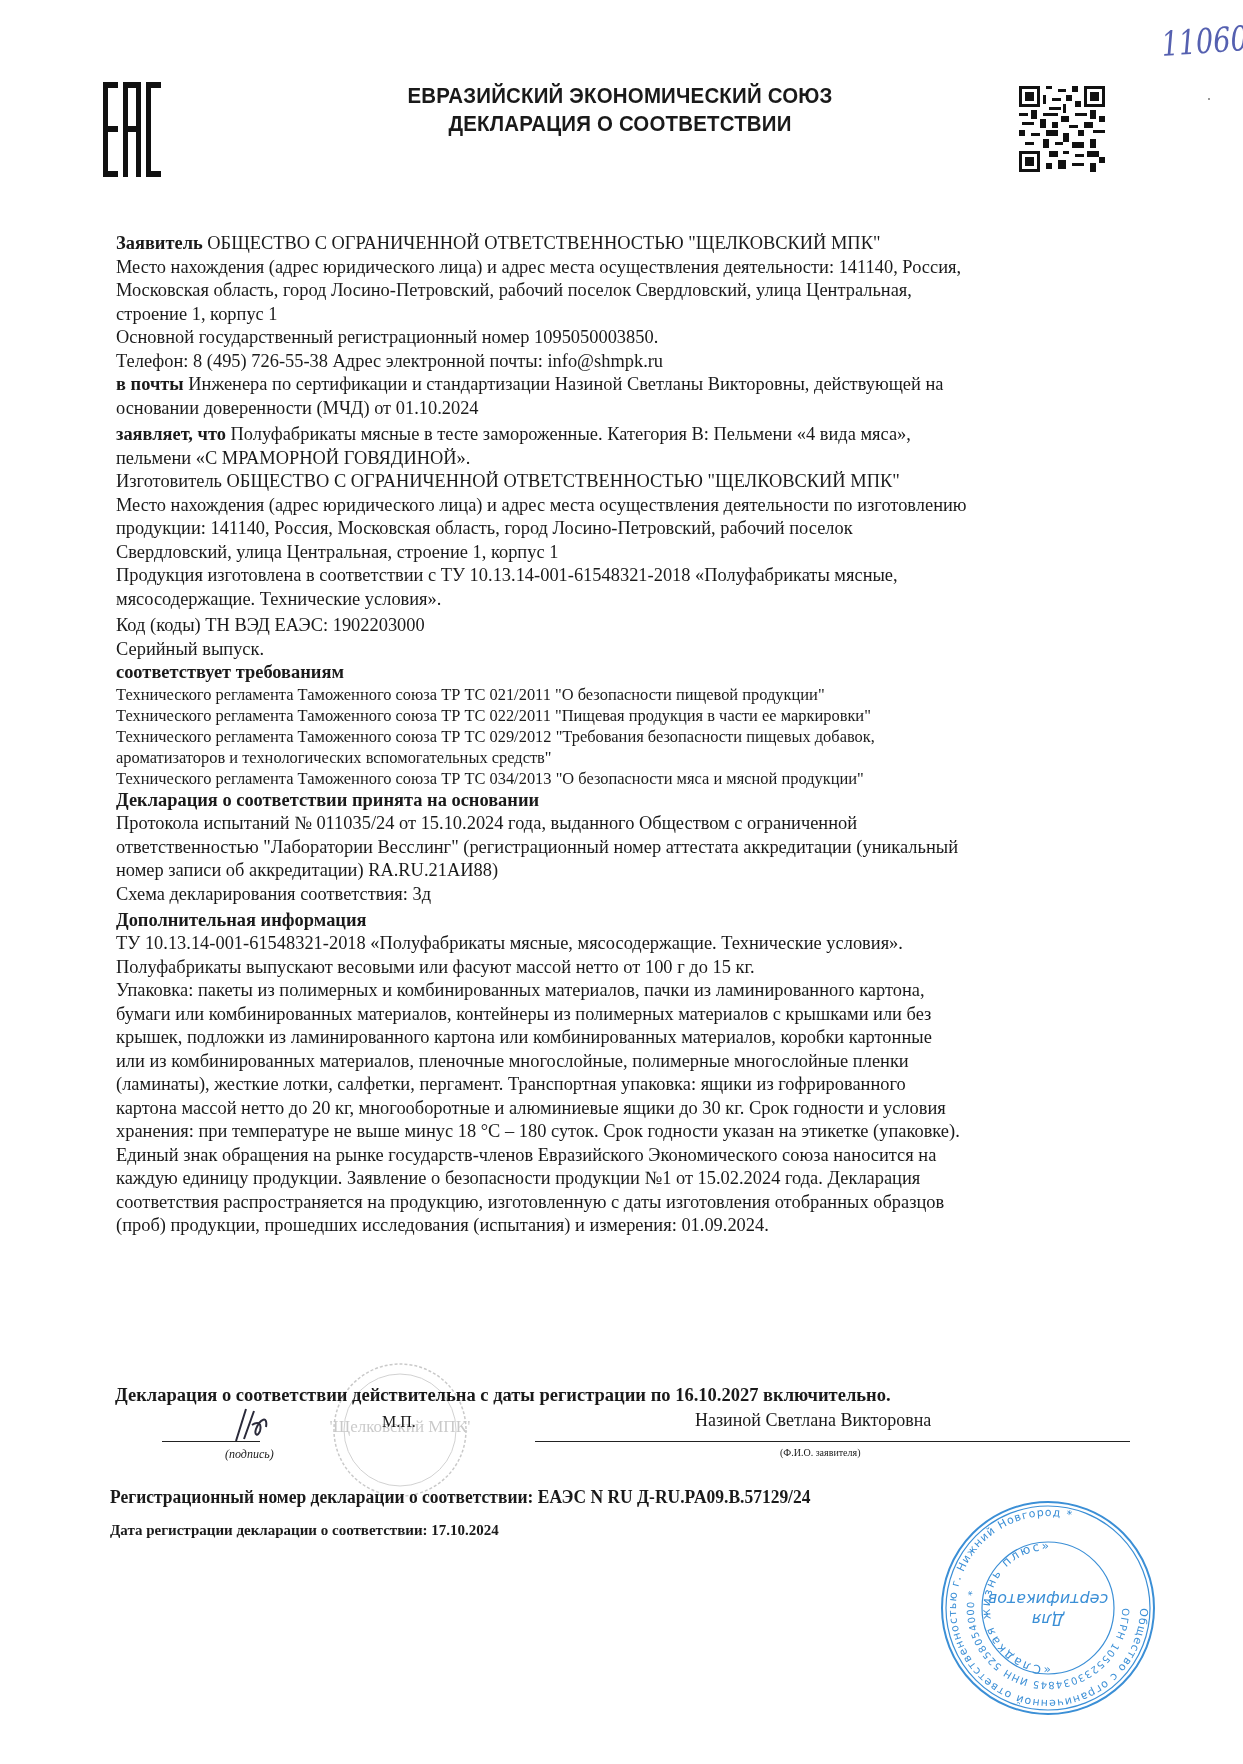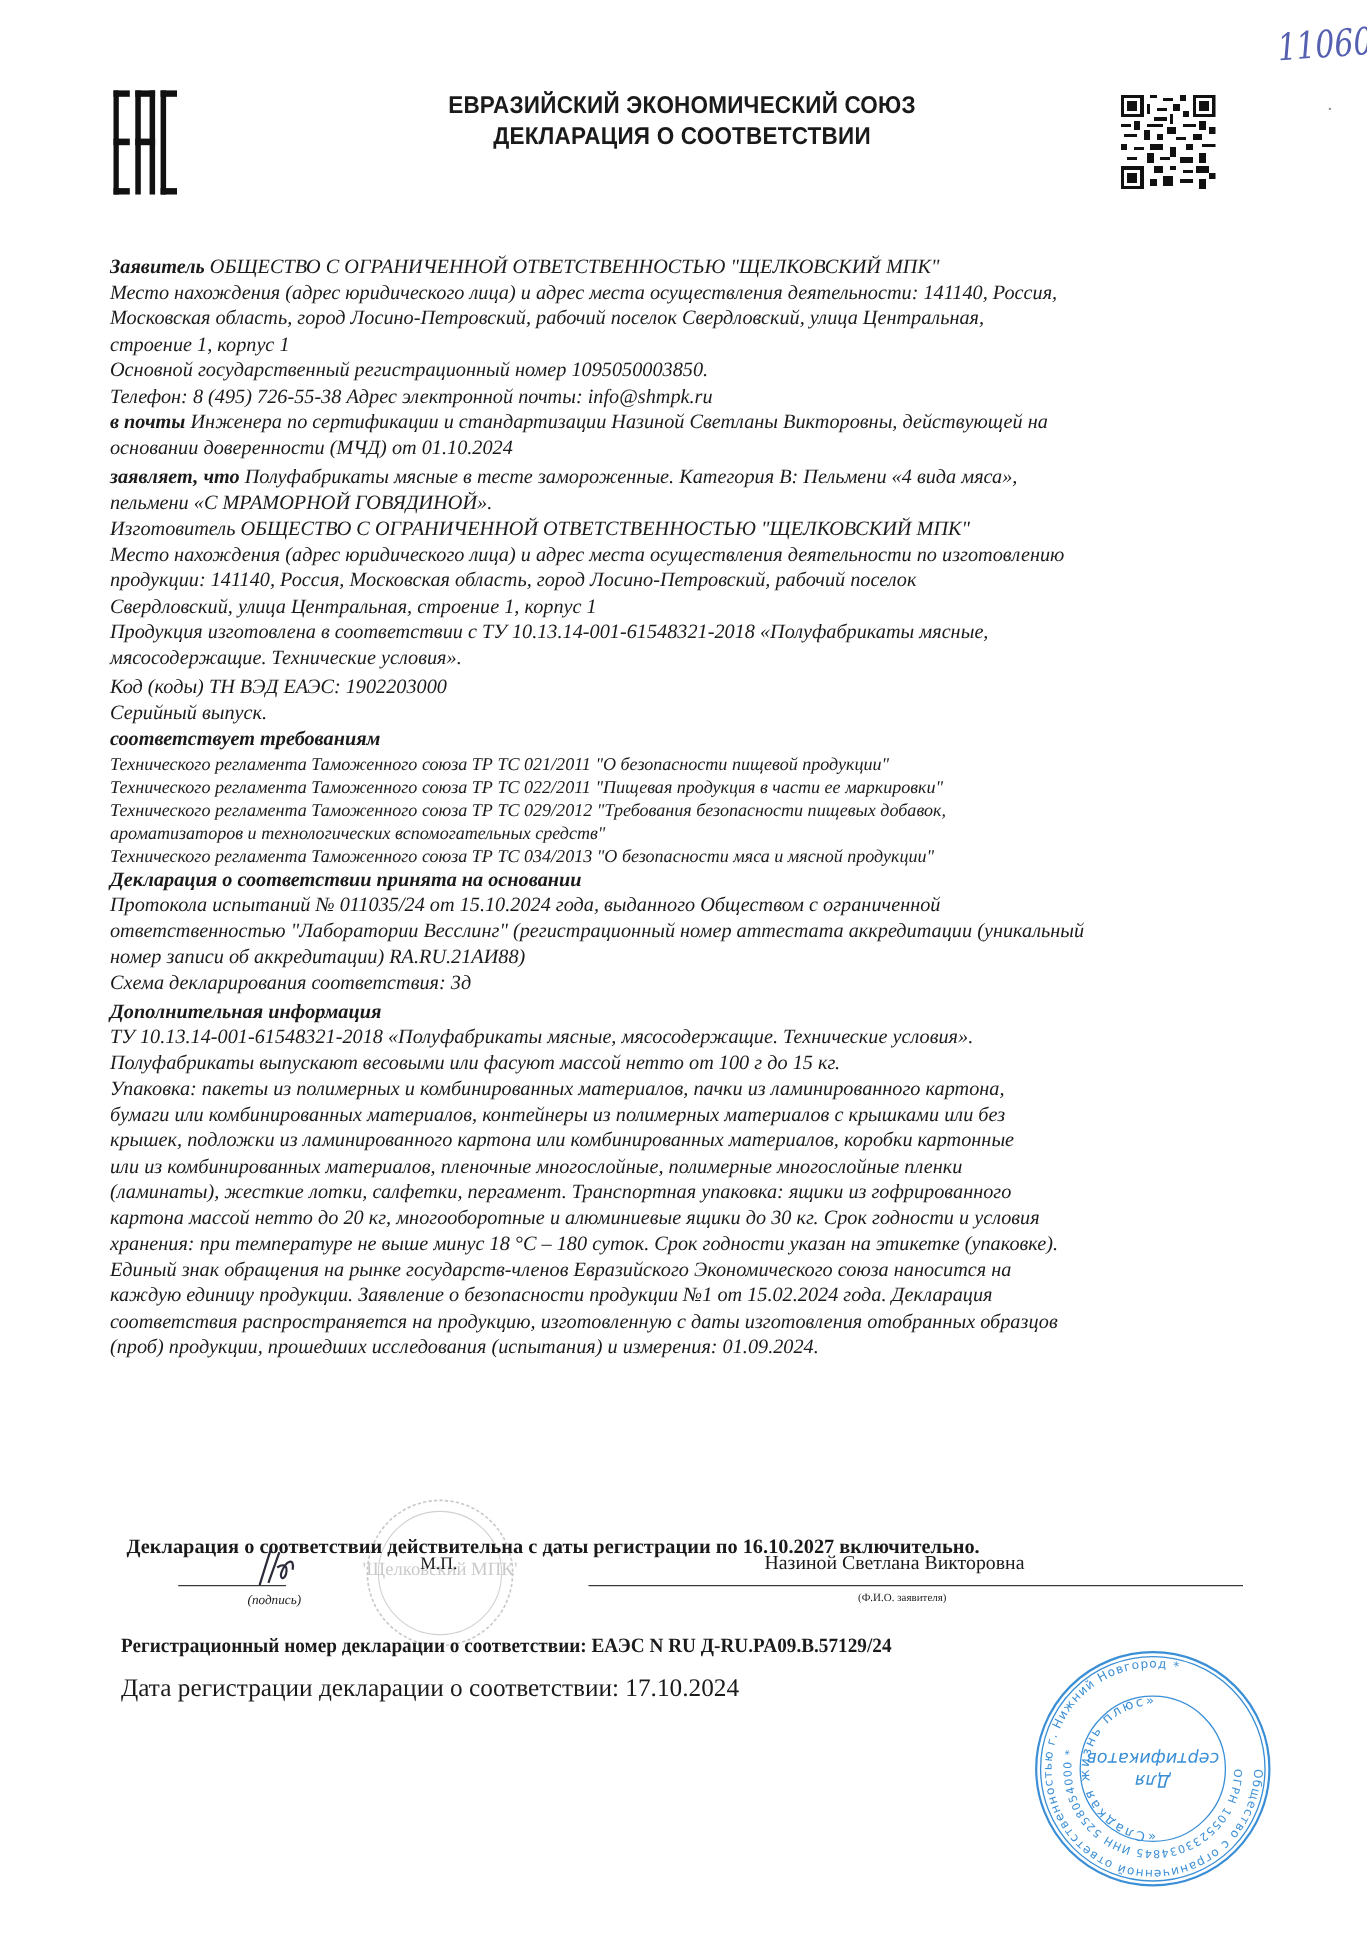--- a/index.html
+++ b/index.html
@@ -13,36 +13,36 @@
       position: absolute; left: 300px; top: 82px; width: 640px; text-align: center;
       font-family: "Liberation Sans", sans-serif; font-weight: bold; font-size: 22px; line-height: 28px;
       letter-spacing: 0.2px; transform: scaleX(0.93); transform-origin: center;
     }
     .qr { position: absolute; left: 1019px; top: 86px; width: 86px; height: 86px; }
     .handwritten-number {
       position: absolute; left: 1160px; top: 24px; color: #5560b0; font-style: italic;
       font-family: "DejaVu Serif", serif; font-size: 34px; transform: rotate(-4deg) scaleX(0.8);
       transform-origin: left top; white-space: nowrap;
     }
-    .body { position: absolute; left: 100px; top: 232px; width: 1010px; font-size: 18.5px; font-style: italic; }
+    .body { position: absolute; left: 116px; top: 232px; width: 1010px; font-size: 18.5px; }
     .line { white-space: nowrap; line-height: 23.5px; transform-origin: left center; }
     .sp { height: 3px; }
     .b { font-weight: bold; }
     .small { font-size: 16.5px; line-height: 21px; }
     .heading { font-weight: bold; font-size: 18.5px; line-height: 23px; }
     .validity { position: absolute; left: 115px; top: 1385px; font-weight: bold; font-size: 18.5px; white-space: nowrap; }
     .sig-line-left { position: absolute; left: 162px; top: 1441px; width: 98px; height: 1px; border-top: 1.5px solid #222; }
     .sig-line-right { position: absolute; left: 535px; top: 1441px; width: 595px; height: 1px; border-top: 1.5px solid #222; }
     .sig-label-left { position: absolute; left: 225px; top: 1447px; font-size: 12px; font-style: italic; }
     .sig-label-right { position: absolute; left: 780px; top: 1447px; font-size: 10px; }
     .mp-label { position: absolute; left: 382px; top: 1413px; font-size: 16px; }
     .signer-name { position: absolute; left: 695px; top: 1410px; font-size: 18px; }
     .signature { position: absolute; left: 228px; top: 1405px; width: 50px; height: 40px; }
     .reg-number { position: absolute; left: 110px; top: 1487px; font-weight: bold; font-size: 18.5px; white-space: nowrap; }
-    .reg-date { position: absolute; left: 110px; top: 1522px; font-weight: normal; font-size: 23px; white-space: nowrap; }
+    .reg-date { position: absolute; left: 110px; top: 1522px; font-weight: bold; font-size: 15px; white-space: nowrap; }
     .grey-stamp { position: absolute; left: 330px; top: 1360px; width: 140px; height: 140px; opacity: 0.45; }
     .blue-stamp { position: absolute; left: 938px; top: 1498px; width: 220px; height: 220px; }
     .speck { position: absolute; left: 1208px; top: 98px; width: 2px; height: 2px; background: #999; }
   </style>
 </head>
 <body>
 
 <div class="page">
 
   <div class="handwritten-number">110601</div>
@@ -184,21 +184,21 @@
     <div class="line" style="display: block; transform: scaleX(0.995); transform-origin: left center;">соответствия распространяется на продукцию, изготовленную с даты изготовления отобранных образцов</div>
     <div class="line" style="display: block; transform: scaleX(0.995); transform-origin: left center;">(проб) продукции, прошедших исследования (испытания) и измерения: 01.09.2024.</div>
   </div>
 
   <svg class="grey-stamp" viewBox="0 0 140 140">
     <circle cx="70" cy="70" r="66" fill="none" stroke="#8a8a8a" stroke-width="1.5" stroke-dasharray="3 2"></circle>
     <circle cx="70" cy="70" r="56" fill="none" stroke="#9a9a9a" stroke-width="1"></circle>
     <text x="70" y="72" text-anchor="middle" font-family="Liberation Serif, serif" font-size="17" fill="#8a8a8a">"Щелковский МПК"</text>
   </svg>
 
-  <div class="validity" style="display: block; margin-top: 12px;">Декларация о соответствии действительна с даты регистрации по 16.10.2027 включительно.</div>
+  <div class="validity" style="display: block;">Декларация о соответствии действительна с даты регистрации по 16.10.2027 включительно.</div>
 
   <svg class="signature" viewBox="0 0 50 40">
     <path d="M8 36 L18 4 M16 34 L26 6 M24 20 C30 16 34 18 32 26 C30 32 26 30 28 24 C32 14 40 10 38 22" fill="none" stroke="#2a2a3a" stroke-width="2"></path>
   </svg>
   <div class="sig-line-left"></div>
   <div class="sig-label-left">(подпись)</div>
   <div class="mp-label">М.П.</div>
   <div class="signer-name">Назиной Светлана Викторовна</div>
   <div class="sig-line-right"></div>
   <div class="sig-label-right">(Ф.И.О. заявителя)</div>

